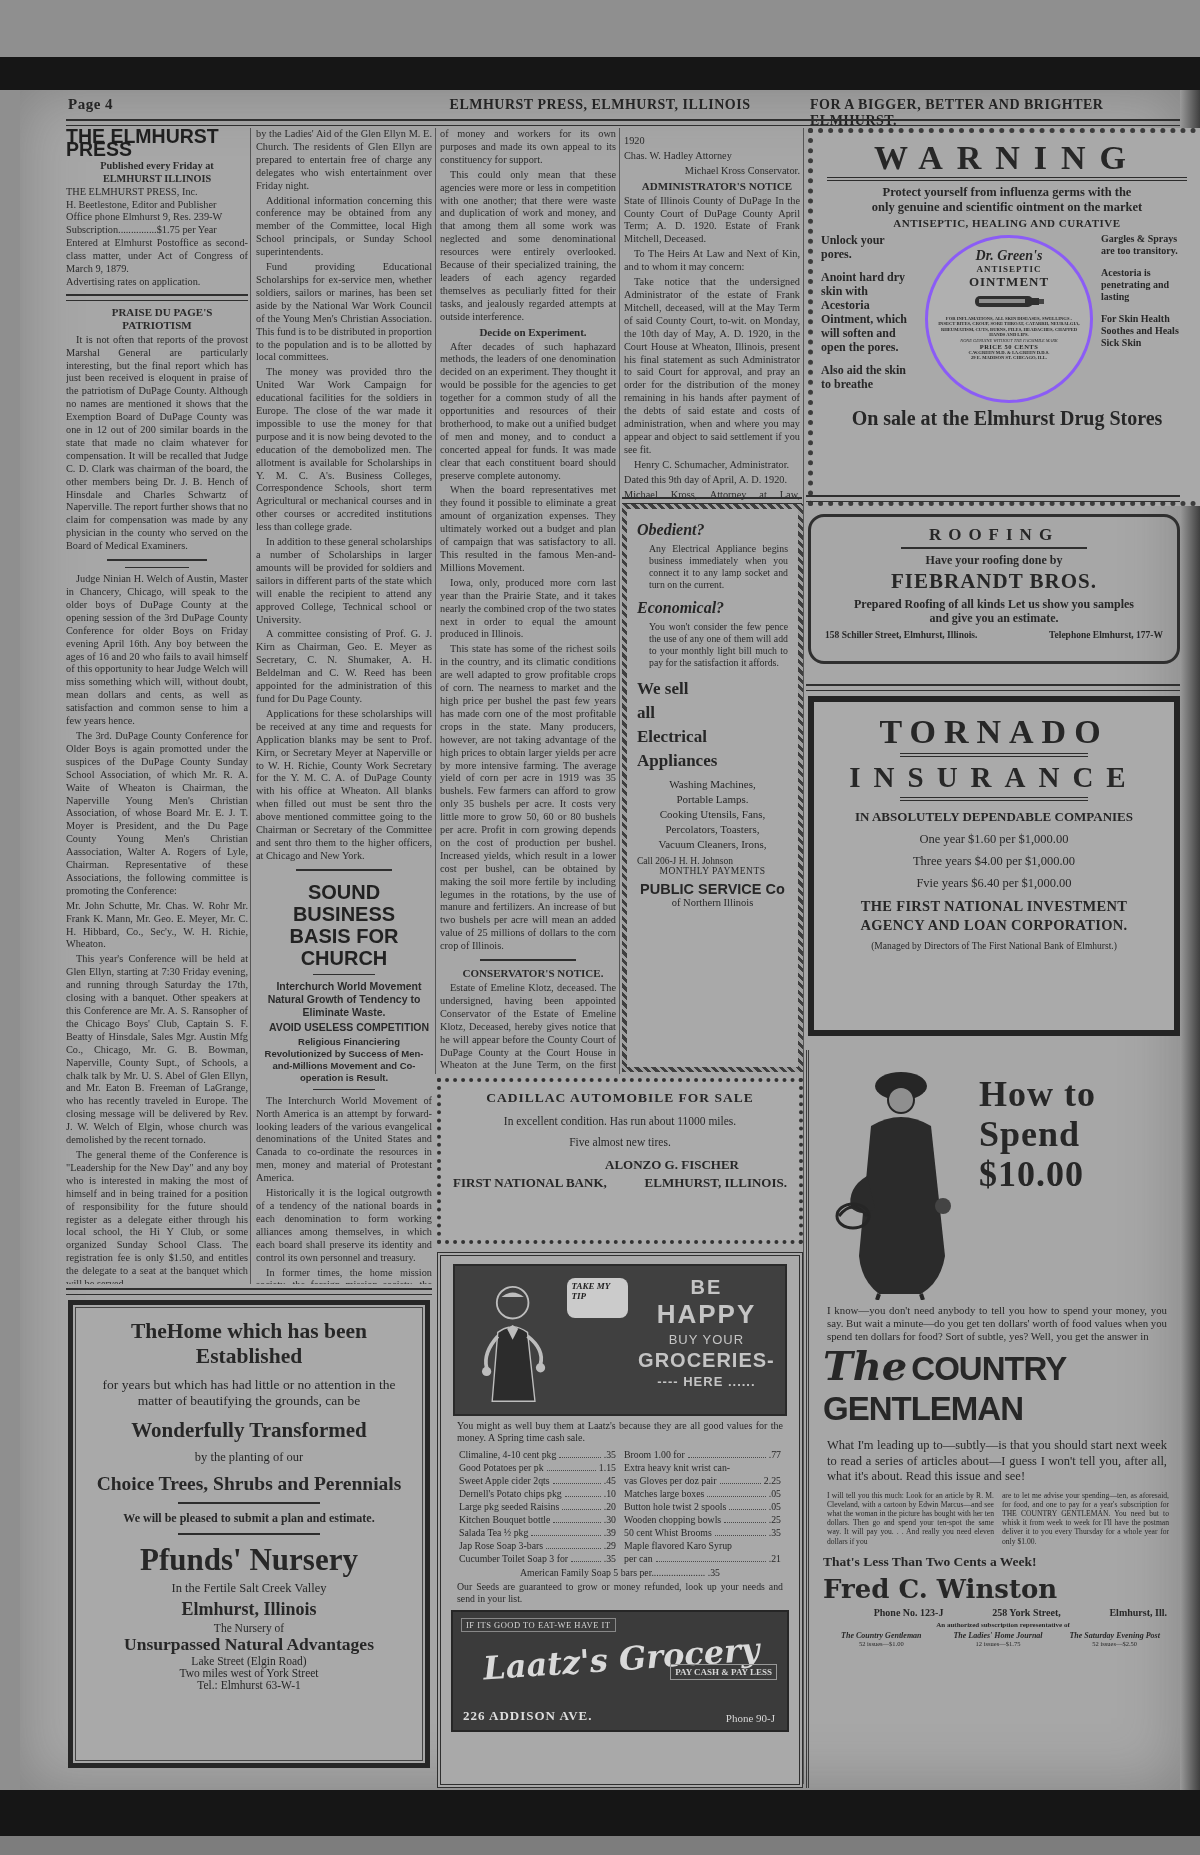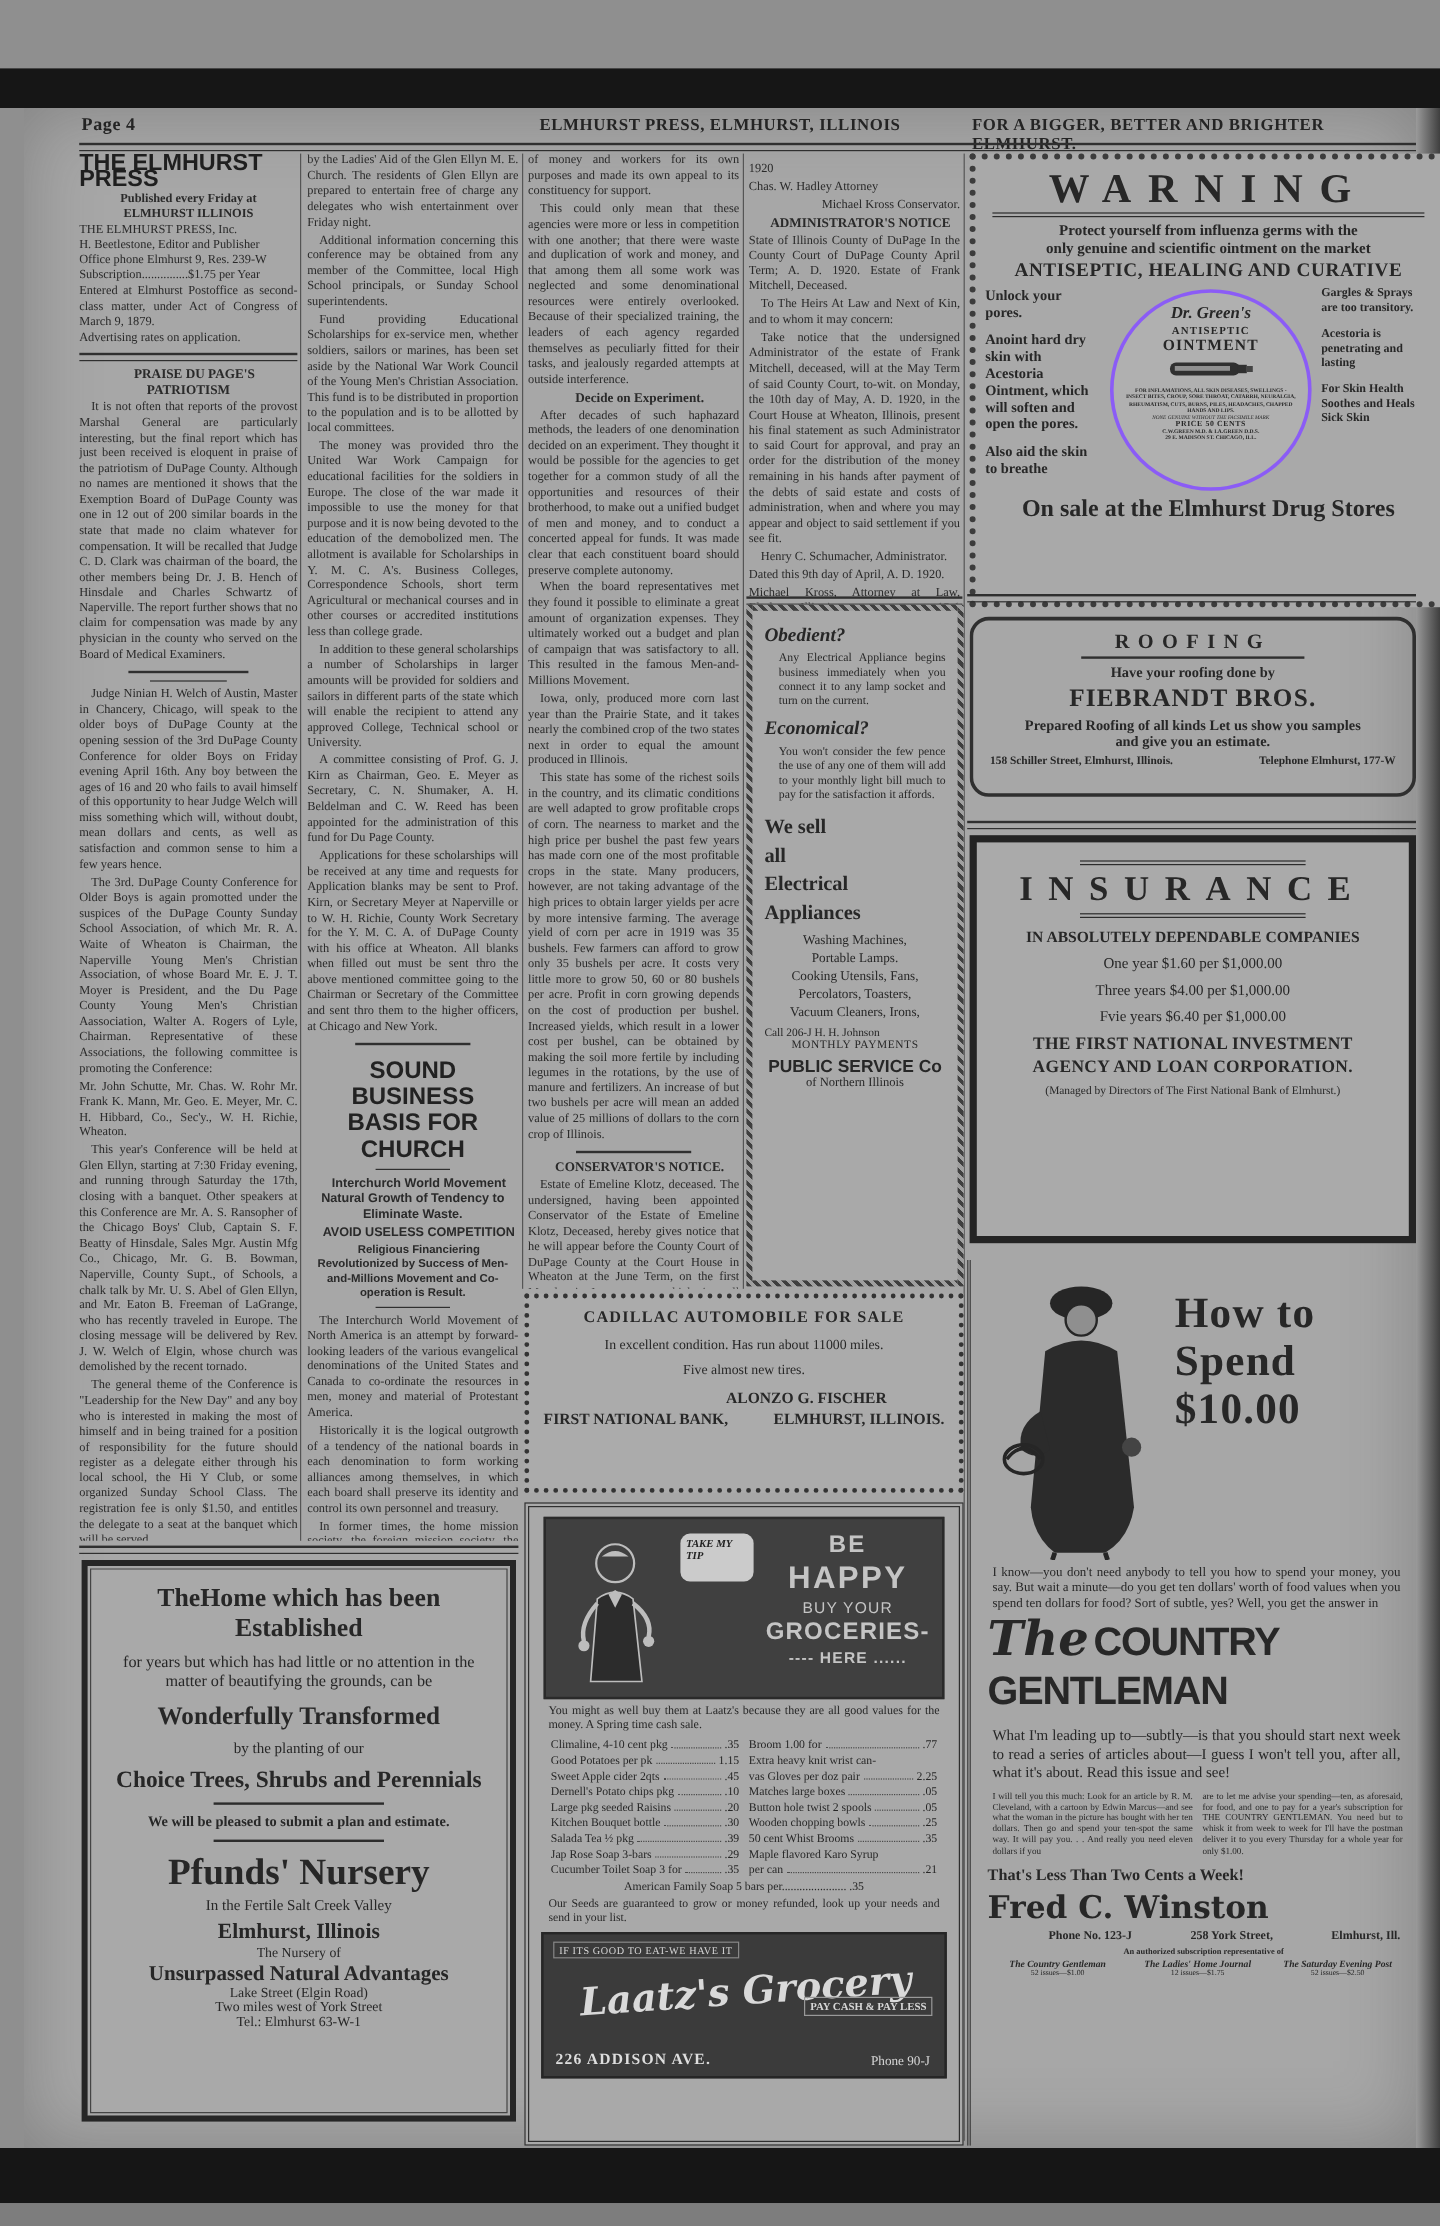--- a/index.html
+++ b/index.html
@@ -29,21 +29,21 @@
             text-align:center;margin:5px 4px;}
   .sub-head2{font-family:"Liberation Sans",sans-serif;font-weight:700;font-size:9.5px;line-height:12px;
              text-align:center;margin:5px 8px;}
   
   .ad{overflow:hidden;}
   
   .warning-ad{border:5px dotted #3c3c3c;background:#a9a9a9;padding:6px 8px 2px;}
   .warn-title{text-align:center;font-weight:bold;font-size:34px;letter-spacing:14px;line-height:38px;
               border-bottom:4px double #2c2c2c;margin:0 6px 4px;}
   .warn-sub{text-align:center;font-weight:bold;font-size:12.5px;line-height:15px;}
-  .warn-anti{text-align:center;font-weight:bold;font-size:16px;letter-spacing:.5px;margin-top:2px;}
+  .warn-anti{text-align:center;font-weight:bold;font-size:11px;letter-spacing:.5px;margin-top:2px;}
   .warn-body{display:flex;margin-top:4px;}
   .warn-left{width:96px;font-weight:bold;font-size:12px;line-height:14px;}
   .warn-left div{margin-bottom:9px;}
   .warn-circle{width:168px;height:168px;border:3px solid #8b5cf6;border-radius:50%;margin:2px 8px;
                text-align:center;padding:10px 10px 0;box-sizing:border-box;background:#b0b0b0;flex:none;}
   .warn-right{width:78px;font-weight:bold;font-size:10px;line-height:12px;}
   .warn-right div{margin-bottom:10px;}
   .warn-foot{text-align:center;font-weight:bold;font-size:20px;margin-top:2px;}
   .seal-t1{font-style:italic;font-weight:bold;font-size:14px;}
   .seal-t2{font-size:9px;font-weight:bold;letter-spacing:1px;}
@@ -314,20 +314,21 @@
     <div class="roof-line">and give you an estimate.</div>
     <div class="roof-addr">
       <span>158 Schiller Street, Elmhurst, Illinois.</span>
       <span>Telephone Elmhurst, 177-W</span>
     </div>
   </div>
 </div>
 <div class="abs hr2" style="left:806px;top:684px;width:374px;"></div>
 
 <div class="abs ad tornado-ad" style="left:808px;top:696px;width:372px;height:340px;">
+  <div class="tor-t1">TORNADO</div>
   <div class="tor-rule"></div>
   <div class="tor-t2">INSURANCE</div>
   <div class="tor-rule"></div>
   <div class="tor-sub">IN ABSOLUTELY DEPENDABLE COMPANIES</div>
   <div class="tor-rate">One year $1.60 per $1,000.00</div>
   <div class="tor-rate">Three years $4.00 per $1,000.00</div>
   <div class="tor-rate">Fvie years $6.40 per $1,000.00</div>
   <div class="tor-org">THE FIRST NATIONAL INVESTMENT</div>
   <div class="tor-org" style="margin-top:2px;">AGENCY AND LOAN CORPORATION.</div>
   <div class="tor-managed">(Managed by Directors of The First National Bank of Elmhurst.)</div>

